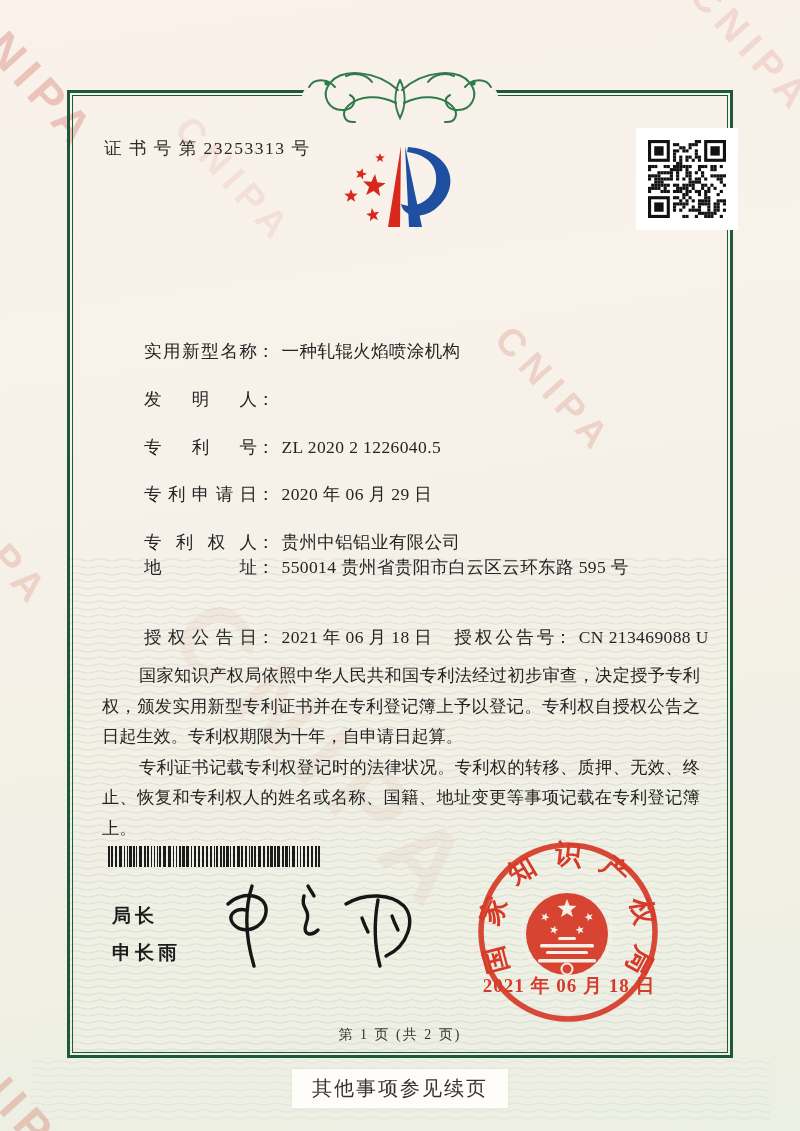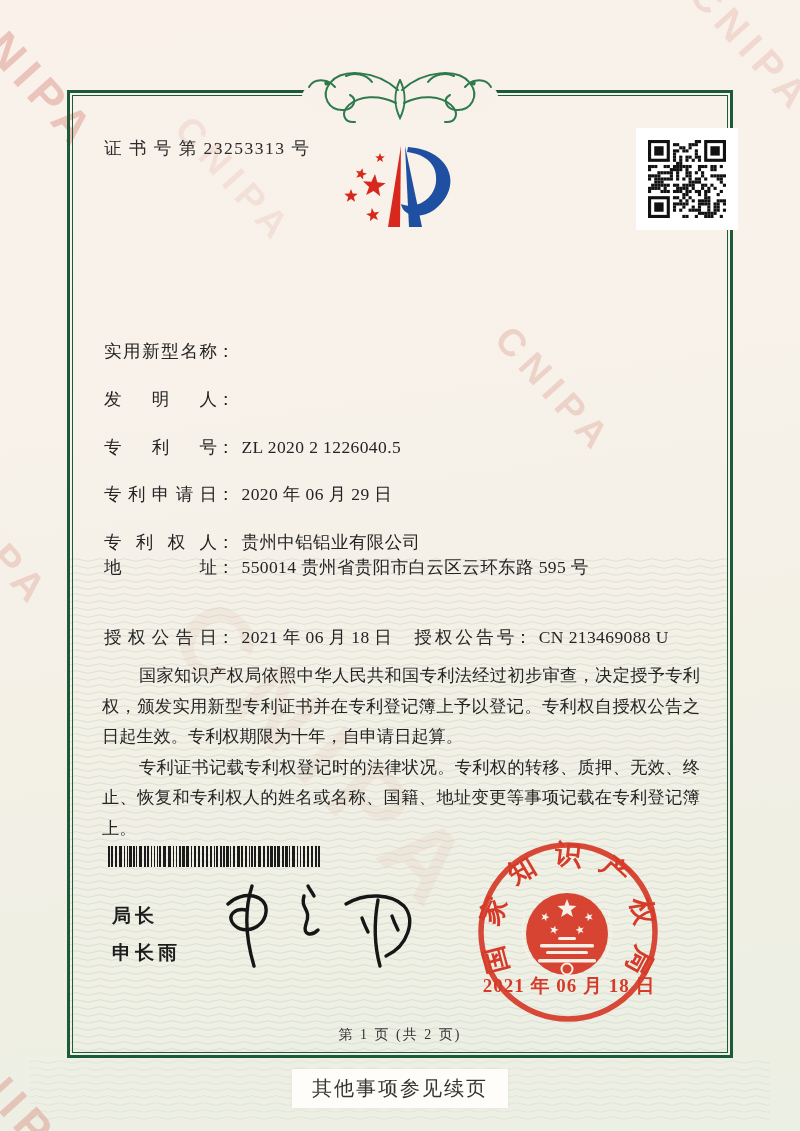--- a/index.html
+++ b/index.html
@@ -23,21 +23,21 @@
   .waves{position:absolute;pointer-events:none;}
   
   .cert-no{position:absolute;left:104px;top:136px;font-size:17.5px;letter-spacing:1.5px;color:#2a2a2a;}
   .qr-pad{position:absolute;left:636px;top:128px;width:102px;height:102px;background:#fff;}
   .qr{position:absolute;left:648px;top:140px;}
   .logo{position:absolute;left:330px;top:124px;}
   .title{position:absolute;left:0;right:0;top:241px;text-align:center;font-size:35px;font-weight:bold;
          letter-spacing:9px;color:#151515;}
   
   .frow{position:absolute;left:104px;display:flex;align-items:baseline;font-size:17.5px;white-space:nowrap;color:#242424;}
-  .flabel{display:inline-block;width:113px;text-align:justify;text-align-last:justify;}
+  .flabel{display:inline-block;width:113px;text-align:justify;text-align-last:justify;margin-left:40px;}
   .flabel2{display:inline-block;width:100px;margin-left:22px;text-align:justify;text-align-last:justify;}
   .fvalue{margin-left:7px;letter-spacing:.4px;}
   .r1{top:339px;} .r2{top:387px;} .r3{top:435px;} .r4{top:482px;} .r5{top:530px;} .r6{top:555px;justify-content:flex-end;} .r7{top:625px;}
   
   .bodytext{position:absolute;left:102px;width:598px;top:661px;font-size:17.2px;line-height:30.5px;
             text-align:justify;color:#242424;}
   .bodytext p{margin:0;text-indent:2.15em;}
   
   .barcode{position:absolute;left:108px;top:846px;height:21px;font-size:0;white-space:nowrap;}
   .barcode i{display:inline-block;height:21px;background:#1b1b1b;vertical-align:top;}
@@ -415,20 +415,21 @@
       <rect x="62.400000000000006" y="6.24" width="9.36" height="9.36" fill="#111"></rect>
       <rect x="0" y="56.160000000000004" width="21.84" height="21.84" fill="#111"></rect>
       <rect x="3.12" y="59.28" width="15.600000000000001" height="15.600000000000001" fill="#fff"></rect>
       <rect x="6.24" y="62.400000000000006" width="9.36" height="9.36" fill="#111"></rect>
     </svg>
 
 
   <div class="frow r1">
     <span class="flabel">实用新型名称</span>
       <span>：</span>
+    <span class="fvalue">一种轧辊火焰喷涂机构</span>
   </div>
   <div class="frow r2">
     <span class="flabel">发明人</span>
       <span>：</span>
   </div>
   <div class="frow r3">
     <span class="flabel">专利号</span>
       <span>：</span>
     <span class="fvalue">ZL 2020 2 1226040.5</span>
   </div>

